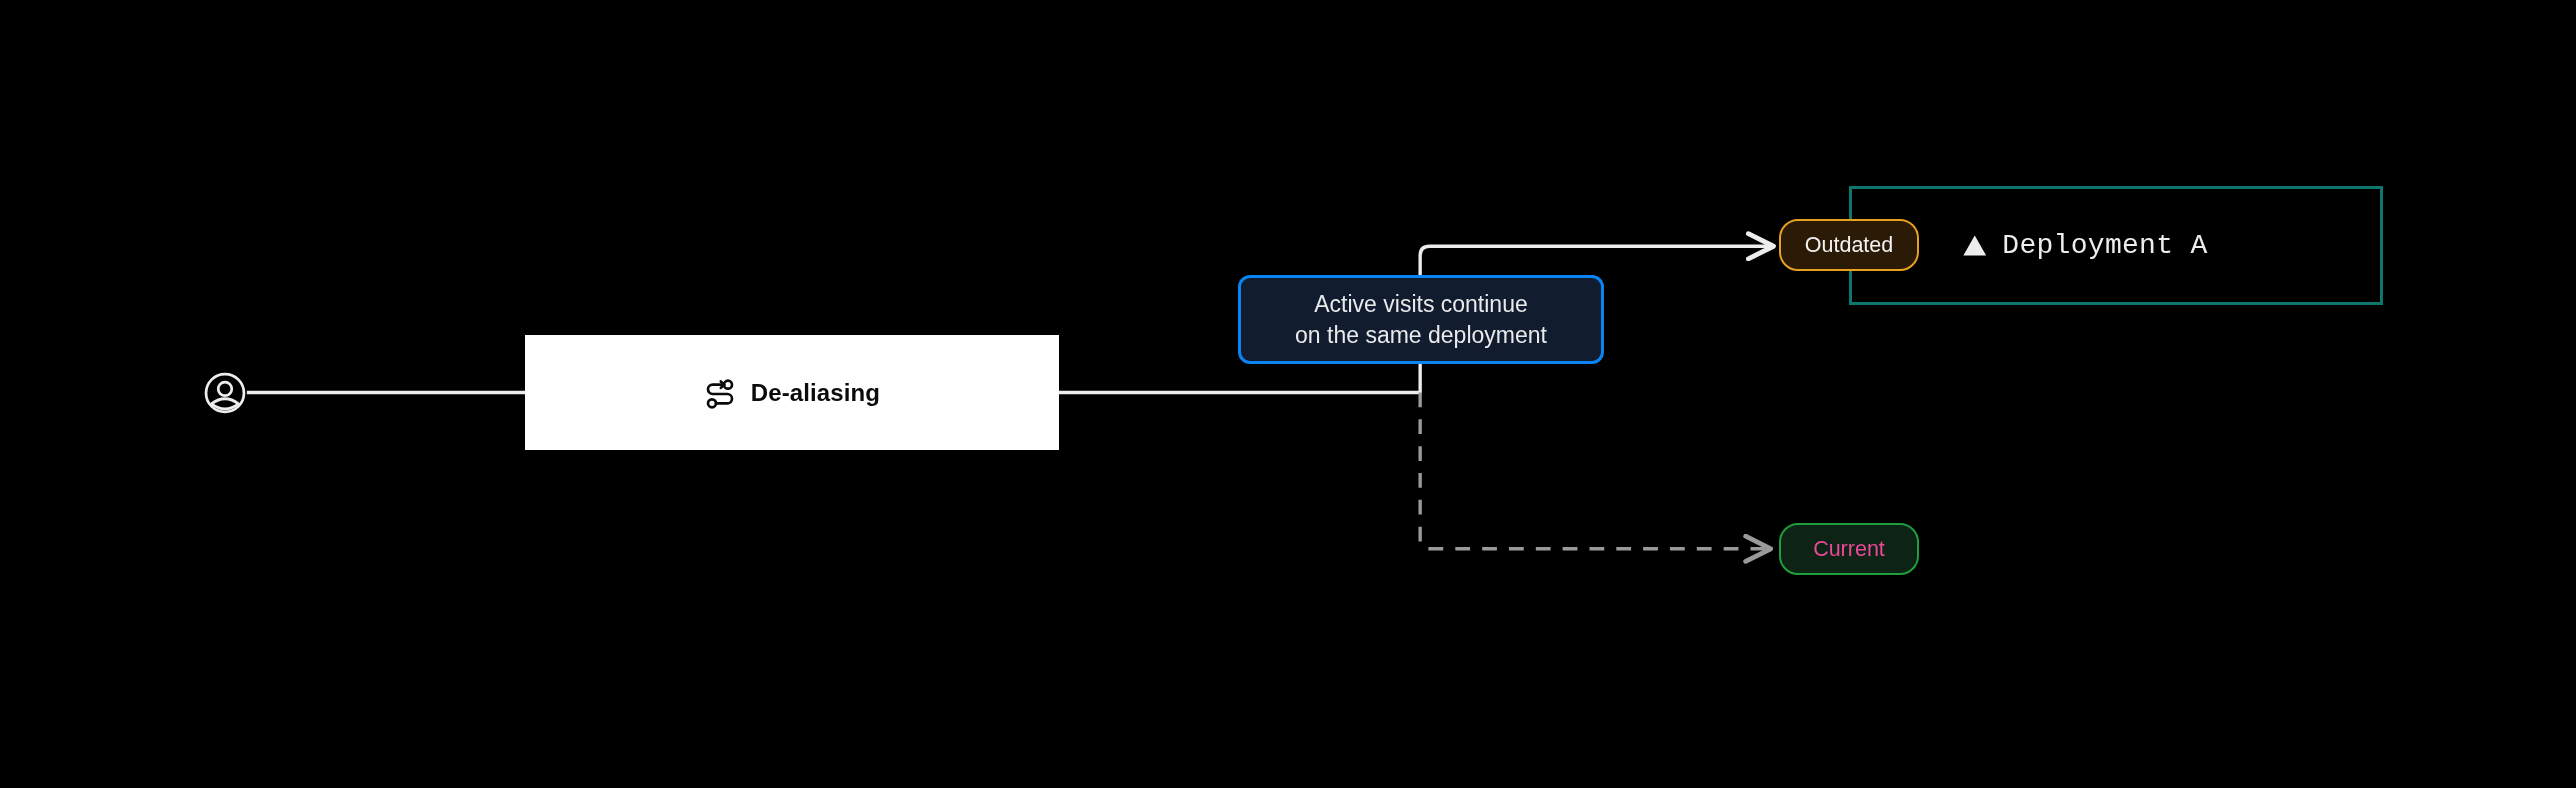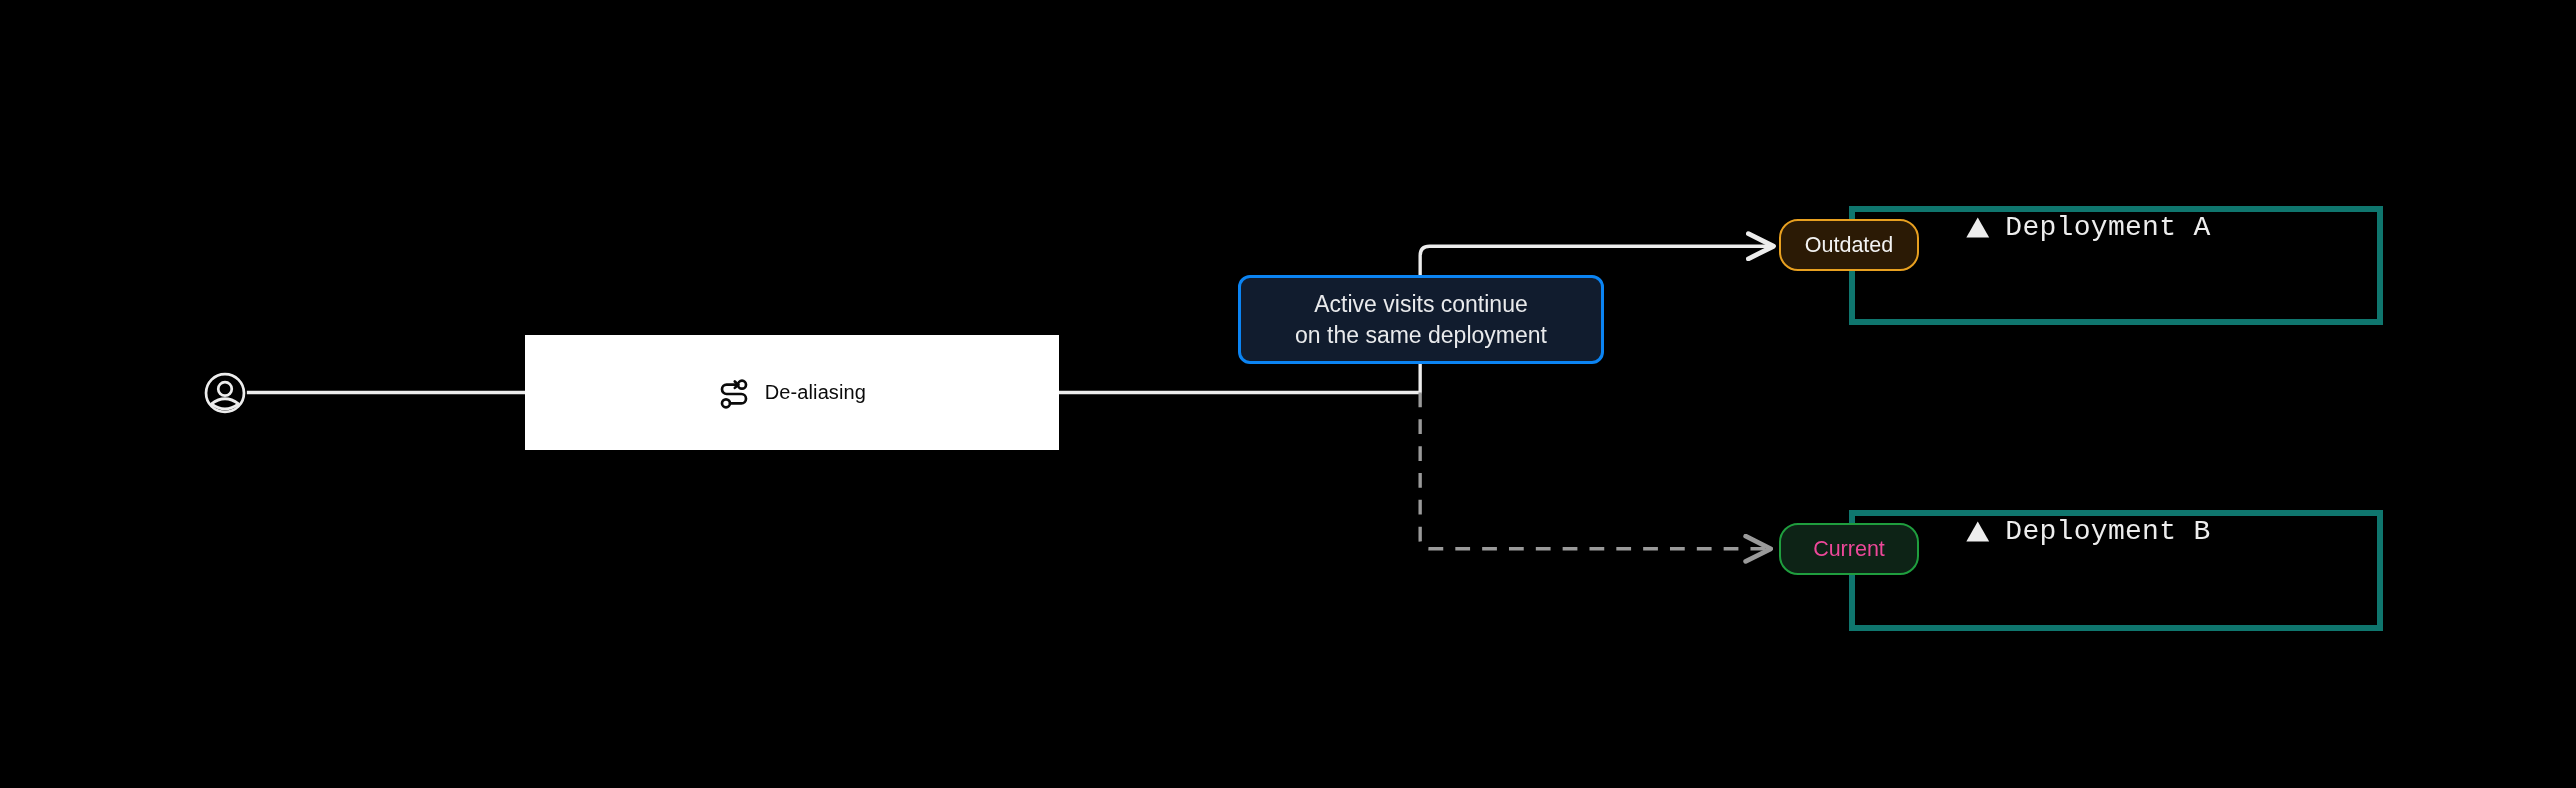--- a/index.html
+++ b/index.html
@@ -53,22 +53,22 @@
   }
   .dealias-icon {
     width: 32px;
     height: 32px;
     display: block;
     flex: 0 0 auto;
     margin-top: 2.7px;
   }
   .dealias-label {
     color: #0b0b0b;
-    font-size: 20px;
-    font-weight: 400;
+    font-size: 24px;
+    font-weight: 700;
     letter-spacing: 0.1px;
     white-space: nowrap;
   }
 
   
   .note-node {
     position: absolute;
     left: 1238px;
     top: 275px;
     width: 366px;
@@ -90,25 +90,24 @@
     white-space: nowrap;
     text-align: right;
   }
 
   
   .deployment-box {
     position: absolute;
     left: 1849px;
     width: 534px;
     box-sizing: border-box;
-    border: 6px solid #0f766e;
+    border: 3px solid #0f766e;
     background: transparent;
     display: flex;
-    align-items: flex-start;
-    margin-top: 20px;
+    align-items: center;
   }
   .deployment-box.a { top: 186px; height: 119px; }
   .deployment-box.b { top: 490px; height: 121px; }
 
   .deployment-title {
     display: flex;
     align-items: center;
     gap: 14.8px;
     margin-left: 110px;
   }
@@ -218,26 +217,18 @@
       <svg class="vercel-mark" viewBox="0 0 38 34" xmlns="http://www.w3.org/2000/svg">
         <path d="M 19 2 L 36 32 L 2 32 Z" fill="#ededed"></path>
       </svg>
       <span class="deployment-name">Deployment A</span>
     </div>
   </div>
   <div class="status-badge outdated">
     <span class="badge-text">Outdated</span>
   </div>
 
-  <div class="deployment-box b">
-    <div class="deployment-title">
-      <svg class="vercel-mark" viewBox="0 0 38 34" xmlns="http://www.w3.org/2000/svg">
-        <path d="M 19 2 L 36 32 L 2 32 Z" fill="#ededed"></path>
-      </svg>
-      <span class="deployment-name">Deployment B</span>
-    </div>
-  </div>
   <div class="status-badge current">
     <span class="badge-text">Current</span>
   </div>
 
 </div>
 
 
 </body></html>

